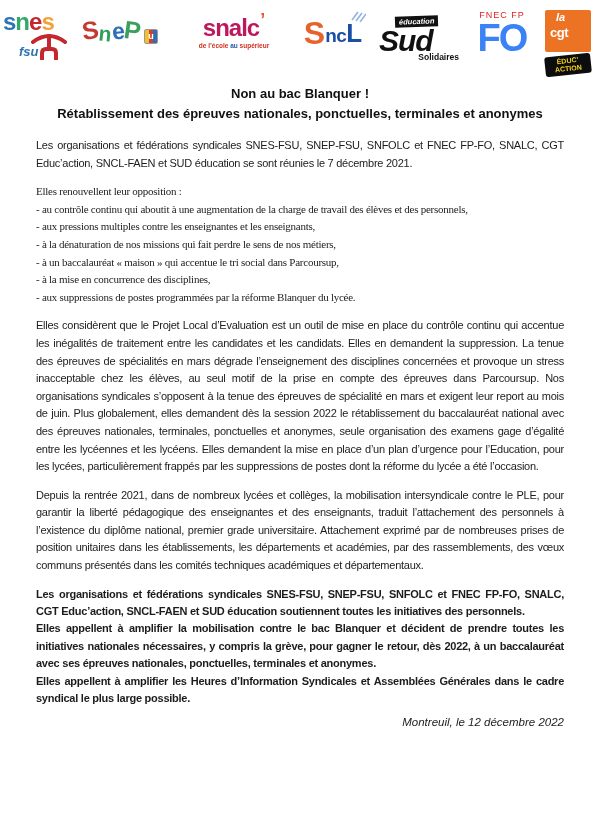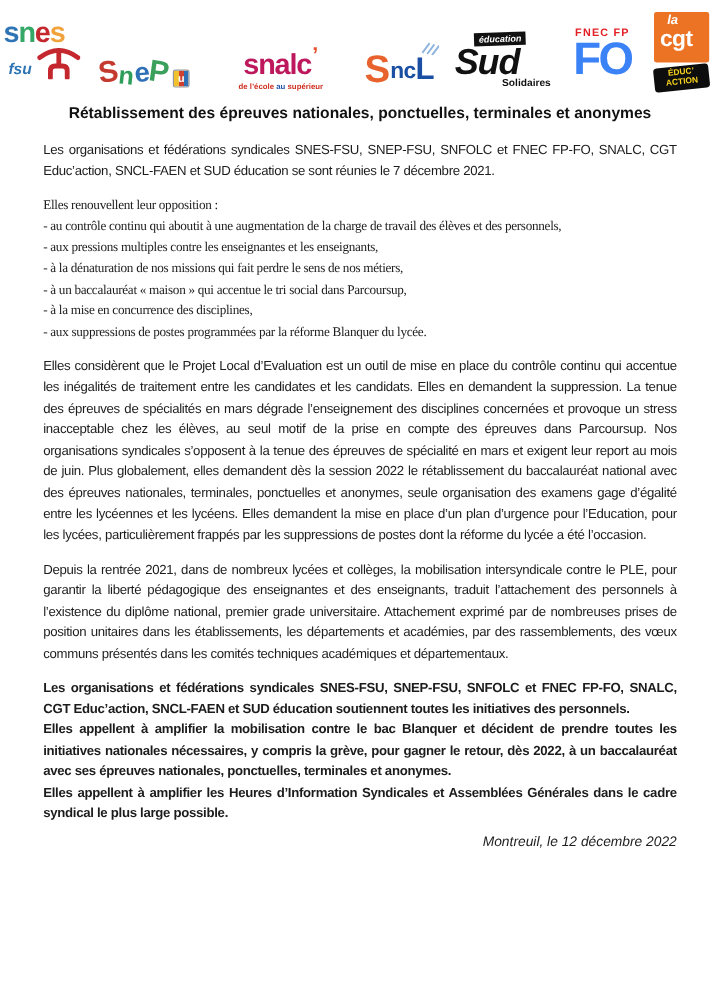--- a/index.html
+++ b/index.html
@@ -8,36 +8,36 @@
     background: #ffffff;
     overflow: hidden;
     font-family: "Liberation Sans", sans-serif;
   }
   .page { padding: 10px 36px 0 36px; }
 
   
   .logos {
     height: 70px;
     display: flex;
-    align-items: flex-end;
+    align-items: flex-start;
     justify-content: center;
     gap: 7px;
     margin-bottom: 2px;
   }
   .logo { position: relative; flex: 0 0 auto; }
 
   
   .logo-snes { width: 72px; height: 64px; }
   .snes-word { font-weight: 800; font-size: 24px; line-height: 24px; letter-spacing: -1px; }
   .snes-word .l1 { color: #2e74b5; }
   .snes-word .l2 { color: #35a868; }
   .snes-word .l3 { color: #c4272e; }
   .snes-word .l4 { color: #f2a23b; }
   .snes-figure { position: absolute; left: 28px; top: 22px; }
-  .snes-fsu { position: absolute; left: 4px; top: 34px; color: #2e74b5; font-weight: 700; font-style: italic; font-size: 13px; }
+  .snes-fsu { position: absolute; left: 16px; top: 34px; color: #2e74b5; font-weight: 700; font-style: italic; font-size: 13px; }
 
   
   .logo-snep { width: 92px; height: 40px; display: flex; align-items: center; }
   .snep-word span { display: inline-block; font-weight: 800; }
   .snep-l1 { color: #c43a2f; font-size: 25px; transform: rotate(-8deg); }
   .snep-l2 { color: #2f9e5b; font-size: 21px; transform: rotate(6deg) translateY(2px); }
   .snep-l3 { color: #2f6fb5; font-size: 23px; transform: rotate(-5deg); }
   .snep-l4 { color: #3aa05c; font-size: 25px; transform: rotate(8deg); }
   .snep-mini {
     display: inline-block; width: 12px; height: 13px; margin-left: 3px;
@@ -65,31 +65,31 @@
   .sud-educ {
     display: inline-block; background: #111; color: #fff;
     font-size: 7.5px; font-weight: 800; font-style: italic;
     padding: 1px 4px; margin-left: 16px; transform: rotate(-2deg);
   }
   .sud-main { color: #111; font-size: 30px; line-height: 26px; font-weight: 900; font-style: italic; letter-spacing: -1px; }
   .sud-sol { color: #111; font-size: 8.5px; font-weight: 700; text-align: right; margin-top: -2px; }
 
   
   .logo-fo { width: 72px; height: 58px; text-align: center; }
-  .fo-top { color: #e31e24; font-size: 9px; font-weight: 700; letter-spacing: 1px; }
+  .fo-top { color: #e31e24; font-size: 9px; font-weight: 400; letter-spacing: 1px; }
   .fo-main { color: #3b82f6; font-size: 38px; line-height: 36px; font-weight: 700; letter-spacing: -2px; }
 
   
   .logo-cgt { width: 52px; height: 70px; }
   .cgt-square {
     width: 46px; height: 42px; background: #ec7324; border-radius: 2px;
     color: #fff; padding: 2px 0 0 5px; box-sizing: border-box;
   }
   .cgt-la { font-style: italic; font-size: 11px; font-weight: 600; line-height: 11px; margin-left: 6px; }
-  .cgt-main { font-size: 19px; font-weight: 900; letter-spacing: -0.5px; line-height: 19px; }
+  .cgt-main { font-size: 13px; font-weight: 900; letter-spacing: -0.5px; line-height: 19px; }
   .cgt-educ {
     width: 46px; background: #0d0d0d; color: #f7d21e; text-align: center;
     font-size: 7px; font-weight: 900; line-height: 8px; padding: 2px 1px;
     border-radius: 3px; transform: rotate(-6deg); margin-top: 3px; box-sizing: border-box;
   }
 
   
   .doc-title {
     text-align: center; font-weight: 700; color: #111;
     font-size: 13px; line-height: 20px; margin-top: 4px;
@@ -159,20 +159,21 @@
       </div>
       <div class="cgt-educ">
         <div>ÉDUC’</div>
         <div>ACTION</div>
       </div>
     </div>
 
   </div>
 
   <div class="doc-title">
+    <div>Non au bac Blanquer !</div>
     <div>Rétablissement des épreuves nationales, ponctuelles, terminales et anonymes</div>
   </div>
 
   <div class="body-text">
 
     <p class="first">Les organisations et fédérations syndicales SNES-FSU, SNEP-FSU, SNFOLC et FNEC FP-FO, SNALC, CGT Educ’action, SNCL-FAEN et SUD éducation se sont réunies le 7 décembre 2021.</p>
 
     <div class="opposition">
       <div class="line">Elles renouvellent leur opposition :</div>
       <div class="line">- au contrôle continu qui aboutit à une augmentation de la charge de travail des élèves et des personnels,</div>

